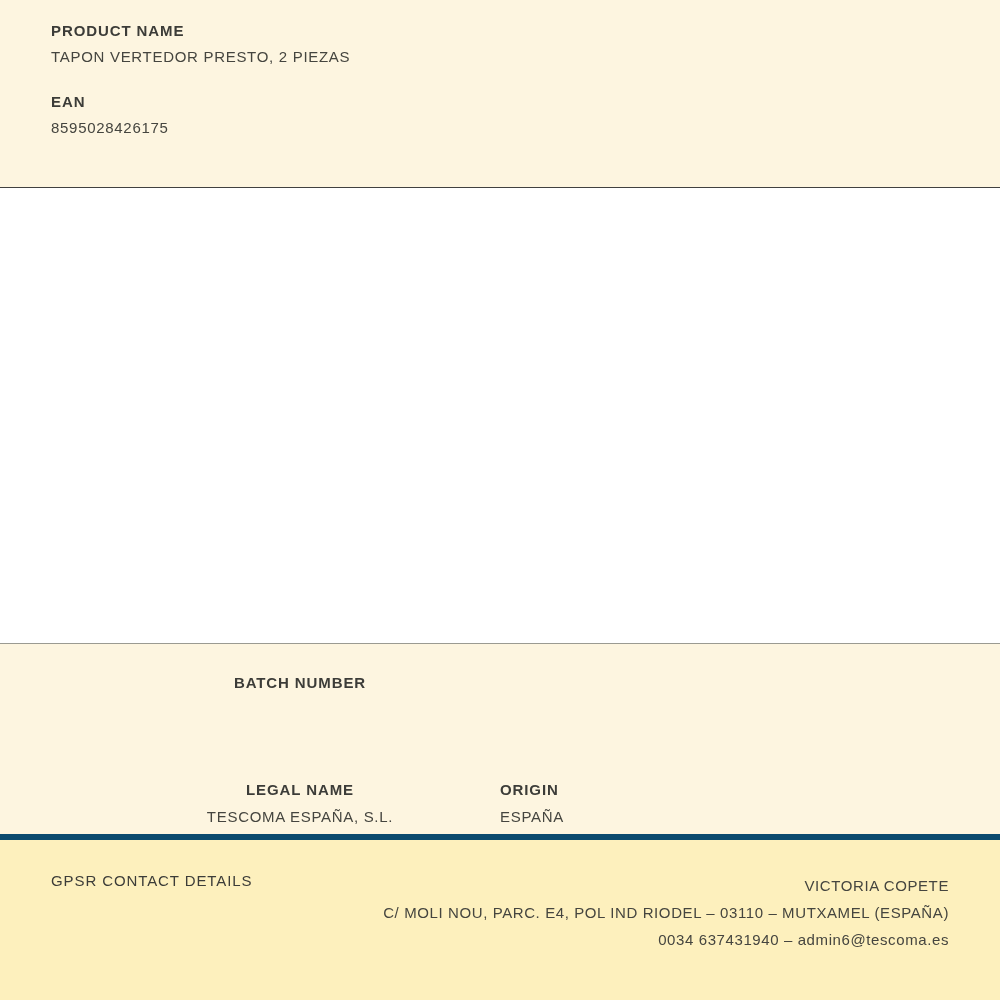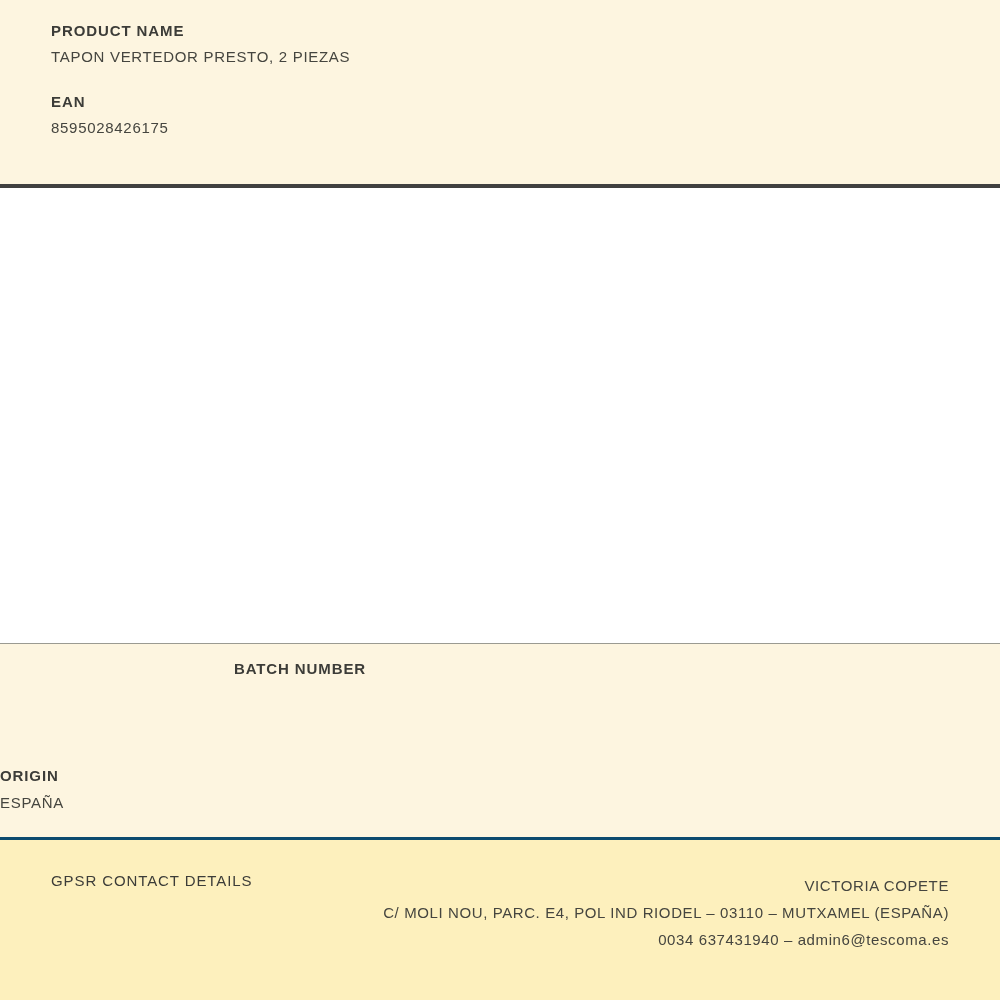--- a/index.html
+++ b/index.html
@@ -19,21 +19,21 @@
     width: 1000px;
     height: 1000px;
     display: flex;
     flex-direction: column;
   }
 
   
   .top-block {
     background: #fdf5e0;
     padding: 22px 0 18px 0;
-    border-bottom: 4px solid #404040;
+    border-bottom: 1px solid #404040;
     box-sizing: border-box;
     height: 188px;
   }
   .field {
     padding-left: 51px;
   }
   .field + .field {
     margin-top: 28px;
   }
   .field-label {
@@ -52,24 +52,24 @@
   
   .middle-block {
     flex: 1 1 auto;
     background: #ffffff;
     border-bottom: 1px solid #9a9a92;
   }
 
   
   .info-block {
     background: #fdf5e0;
-    border-bottom: 3px solid #0c4a6e;
+    border-bottom: 6px solid #0c4a6e;
     box-sizing: border-box;
     height: 196px;
-    padding-top: 16px;
+    padding-top: 30px;
   }
   .info-row {
     display: flex;
     width: 100%;
   }
   .info-col {
     width: 400px;
     text-align: center;
   }
   .info-col.first { margin-left: 100px; }
@@ -136,20 +136,24 @@
   <div class="middle-block"></div>
 
   <div class="info-block">
     <div class="info-row">
       <div class="info-col first">
         <div class="info-label">BATCH NUMBER</div>
         <div class="info-value"></div>
       </div>
     </div>
     <div class="info-row second-row">
+      <div class="info-col first">
+        <div class="info-label">LEGAL NAME</div>
+        <div class="info-value">TESCOMA ESPAÑA, S.L.</div>
+      </div>
       <div class="info-col second">
         <div class="info-label">ORIGIN</div>
         <div class="info-value">ESPAÑA</div>
       </div>
     </div>
   </div>
 
   <div class="footer-block">
     <div class="footer-title">GPSR CONTACT DETAILS</div>
     <div class="footer-lines">

